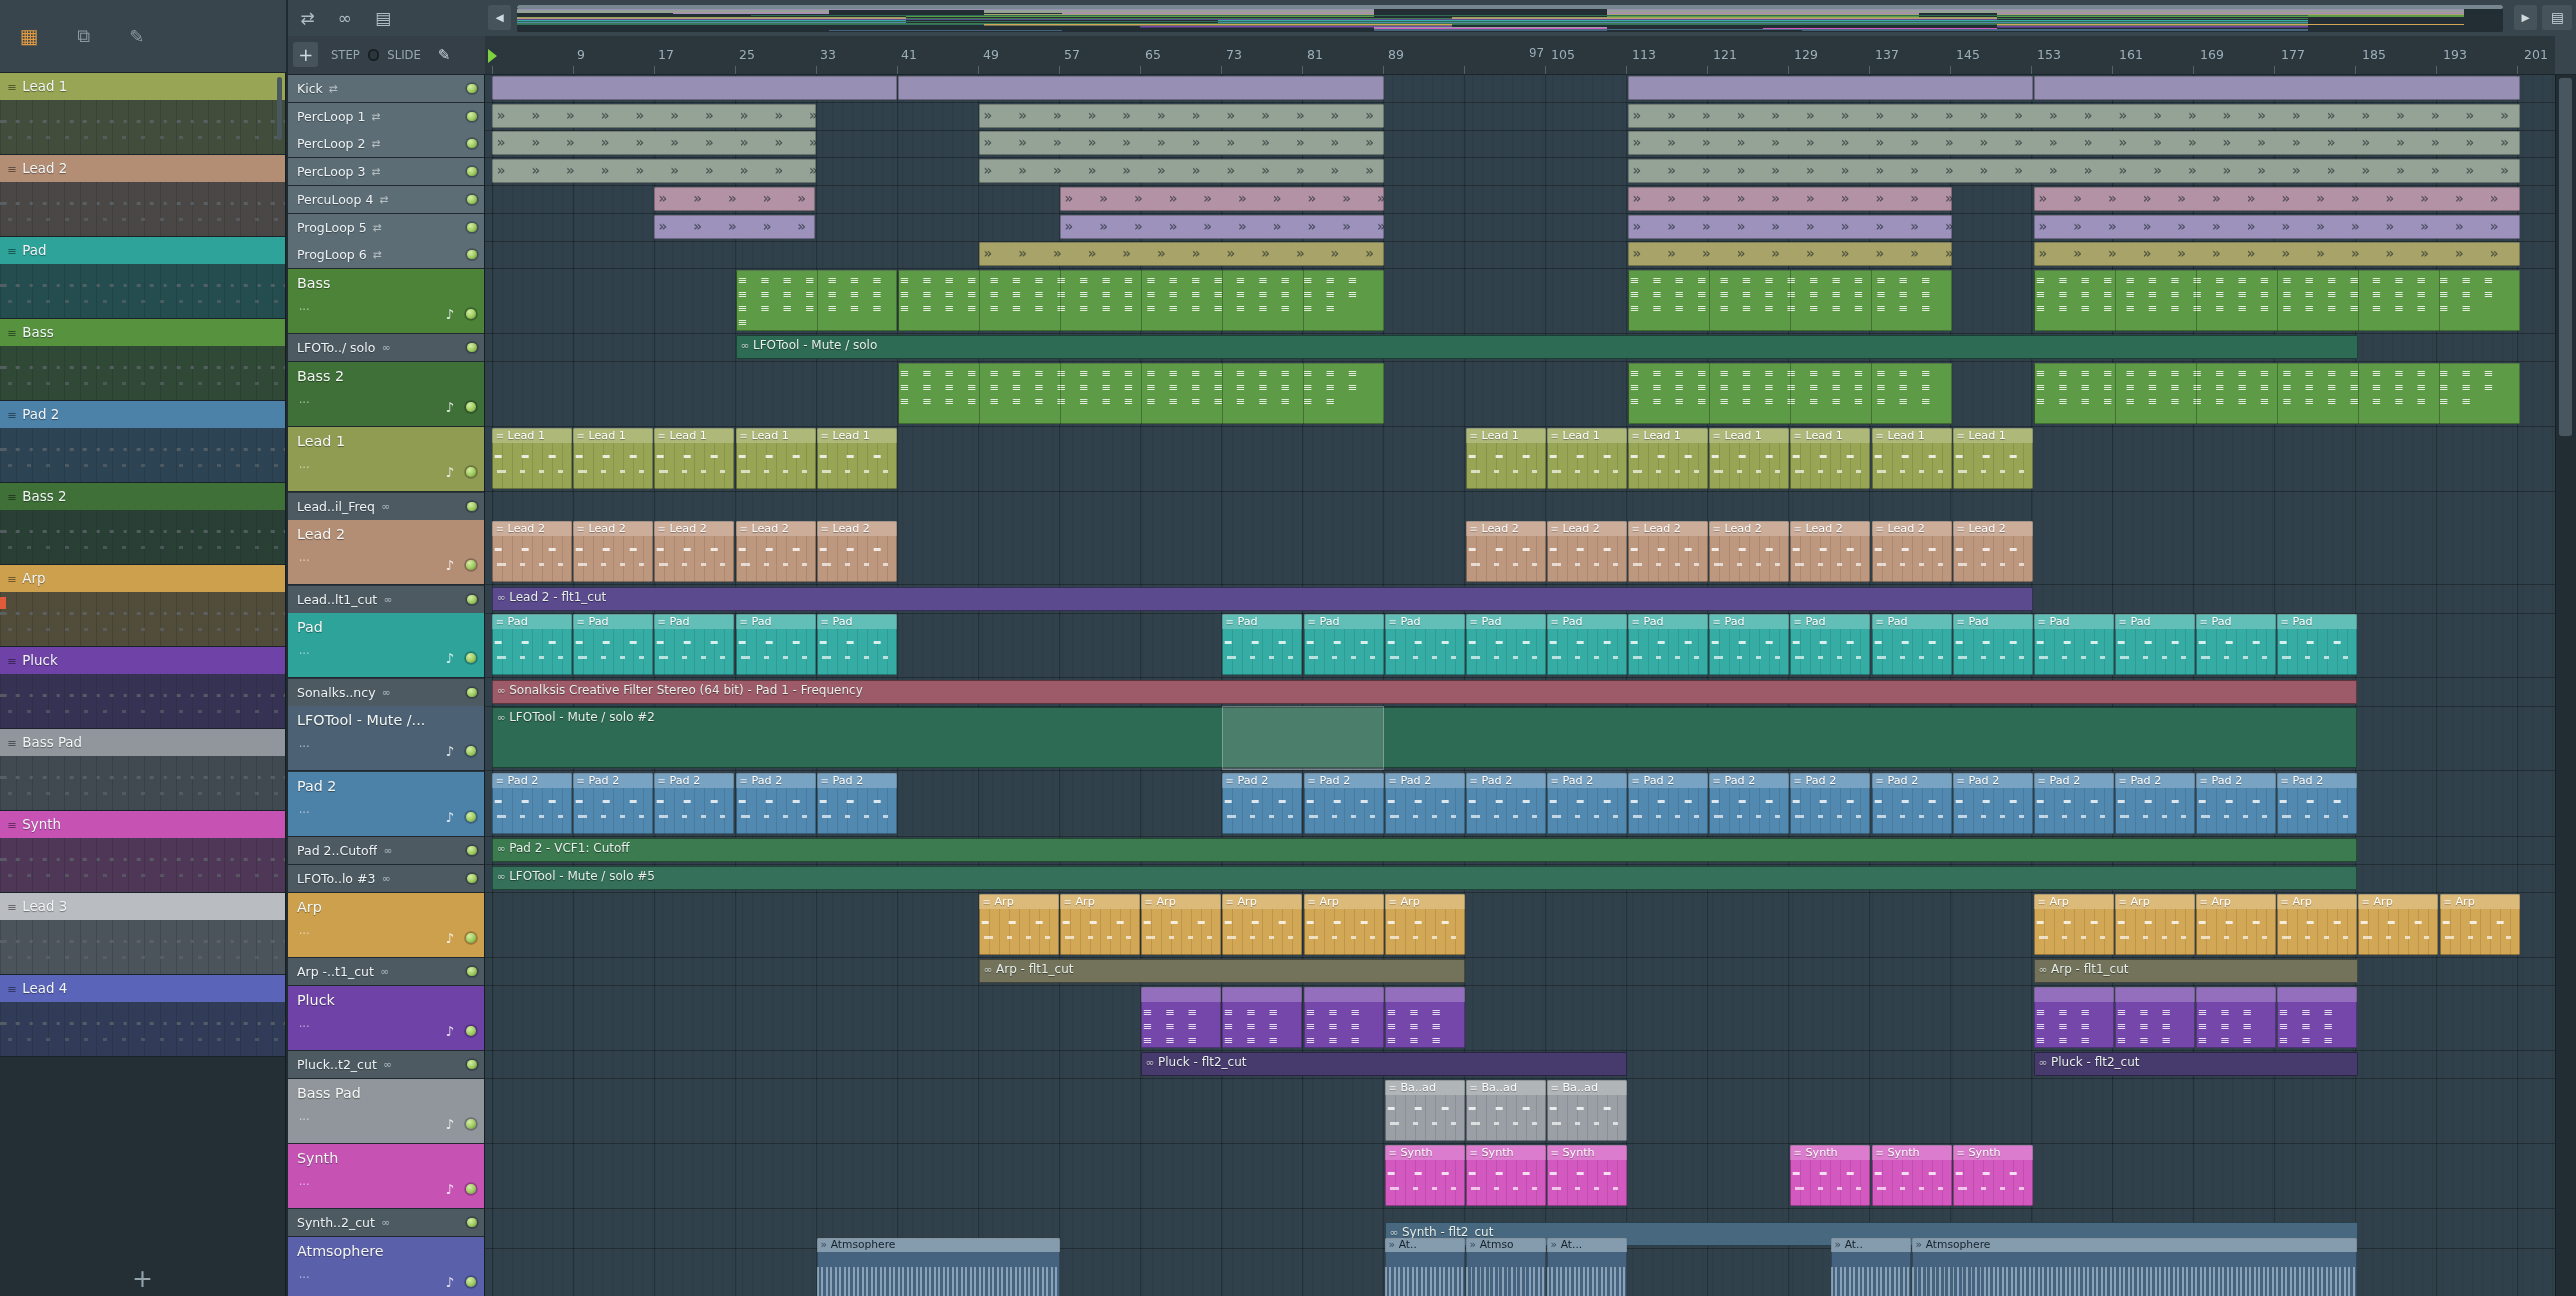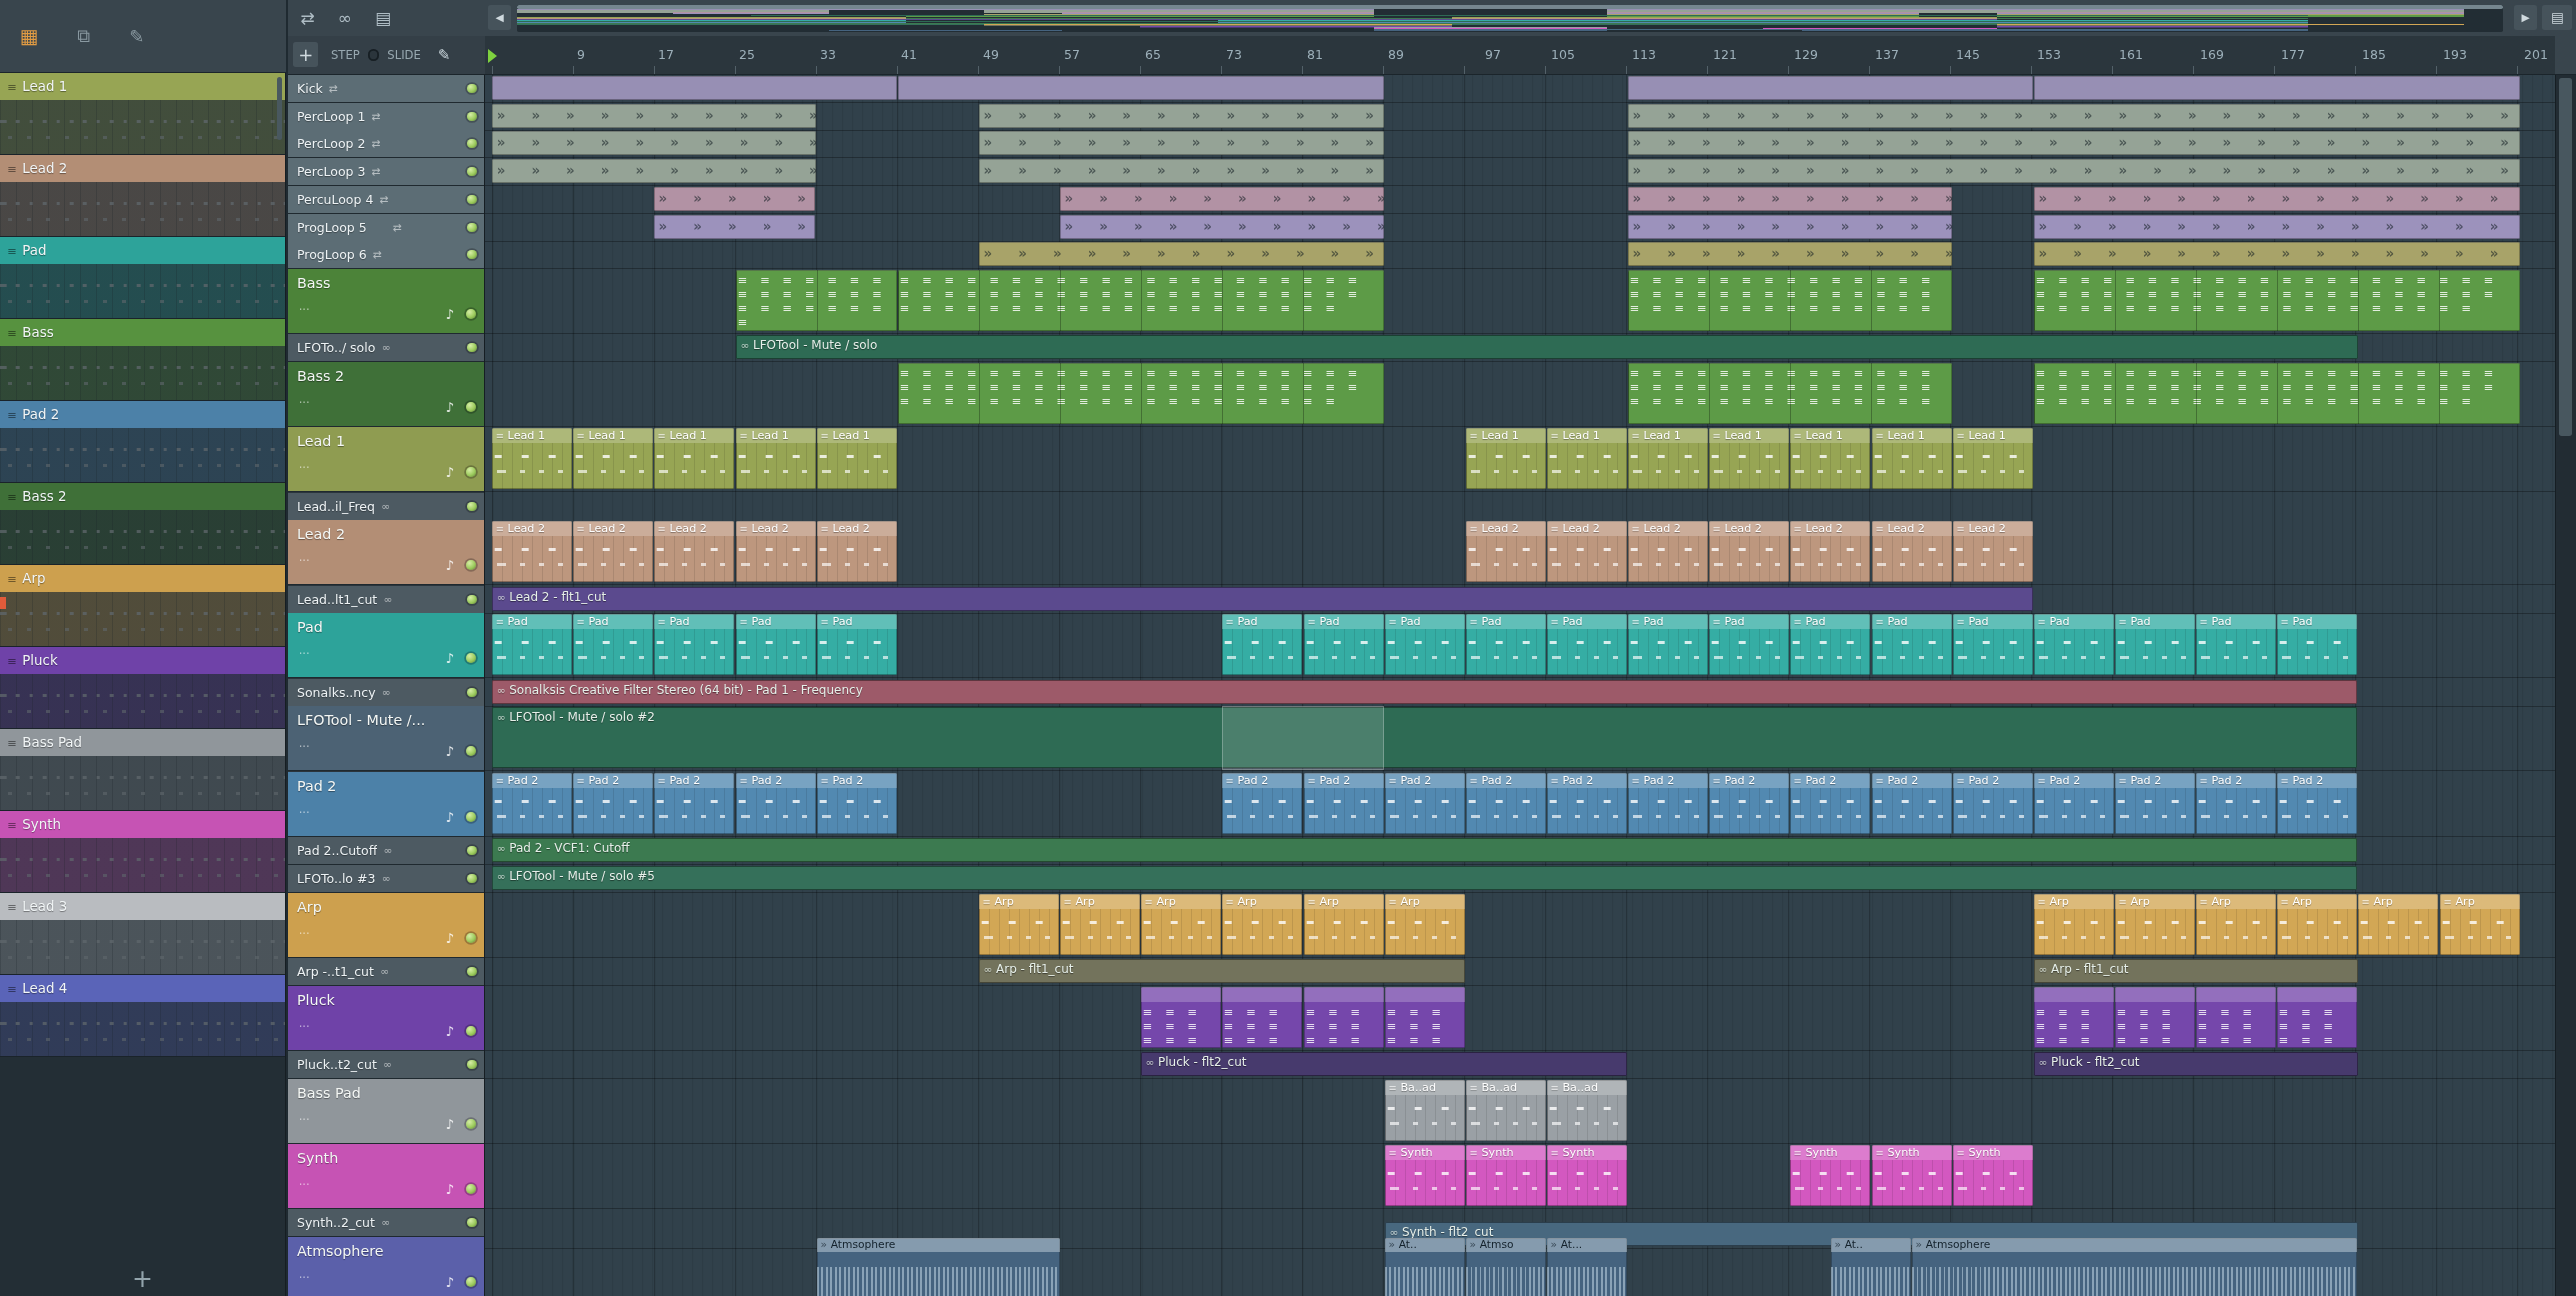--- a/index.html
+++ b/index.html
@@ -307,21 +307,21 @@
         <span class="tl-num" style="left: 173px;">17</span>
         <span class="tl-num" style="left: 254px;">25</span>
         <span class="tl-num" style="left: 335px;">33</span>
         <span class="tl-num" style="left: 416px;">41</span>
         <span class="tl-num" style="left: 498px;">49</span>
         <span class="tl-num" style="left: 579px;">57</span>
         <span class="tl-num" style="left: 660px;">65</span>
         <span class="tl-num" style="left: 741px;">73</span>
         <span class="tl-num" style="left: 822px;">81</span>
         <span class="tl-num" style="left: 903px;">89</span>
-        <span class="tl-num" style="left: 1000px;">97</span>
+        <span class="tl-num" style="left: 1044px; font-family: Liberation Mono, monospace;">97</span>
         <span class="tl-num" style="left: 1066px;">105</span>
         <span class="tl-num" style="left: 1147px;">113</span>
         <span class="tl-num" style="left: 1228px;">121</span>
         <span class="tl-num" style="left: 1309px;">129</span>
         <span class="tl-num" style="left: 1390px;">137</span>
         <span class="tl-num" style="left: 1471px;">145</span>
         <span class="tl-num" style="left: 1552px;">153</span>
         <span class="tl-num" style="left: 1634px;">161</span>
         <span class="tl-num" style="left: 1715px;">169</span>
         <span class="tl-num" style="left: 1796px;">177</span>
@@ -351,21 +351,21 @@
       <div class="trackhead loop" style="top: 83px; height: 28px;">
         <div class="th-name">PercLoop 3</div>
         <div class="th-ic">⇄</div>
         <div class="led"></div>
       </div>
       <div class="trackhead loop" style="top: 111px; height: 28px;">
         <div class="th-name">PercuLoop 4</div>
         <div class="th-ic">⇄</div>
         <div class="led"></div>
       </div>
-      <div class="trackhead loop" style="top: 139px; height: 28px; gap: 20px;">
+      <div class="trackhead loop" style="top: 139px; height: 28px;">
         <div class="th-name">ProgLoop 5</div>
         <div class="th-ic">⇄</div>
         <div class="led"></div>
       </div>
       <div class="trackhead loop" style="top: 166px; height: 28px;">
         <div class="th-name">ProgLoop 6</div>
         <div class="th-ic">⇄</div>
         <div class="led"></div>
       </div>
       <div class="trackhead instrument" style="top: 194px; height: 65px; background: rgb(76, 131, 57);">

